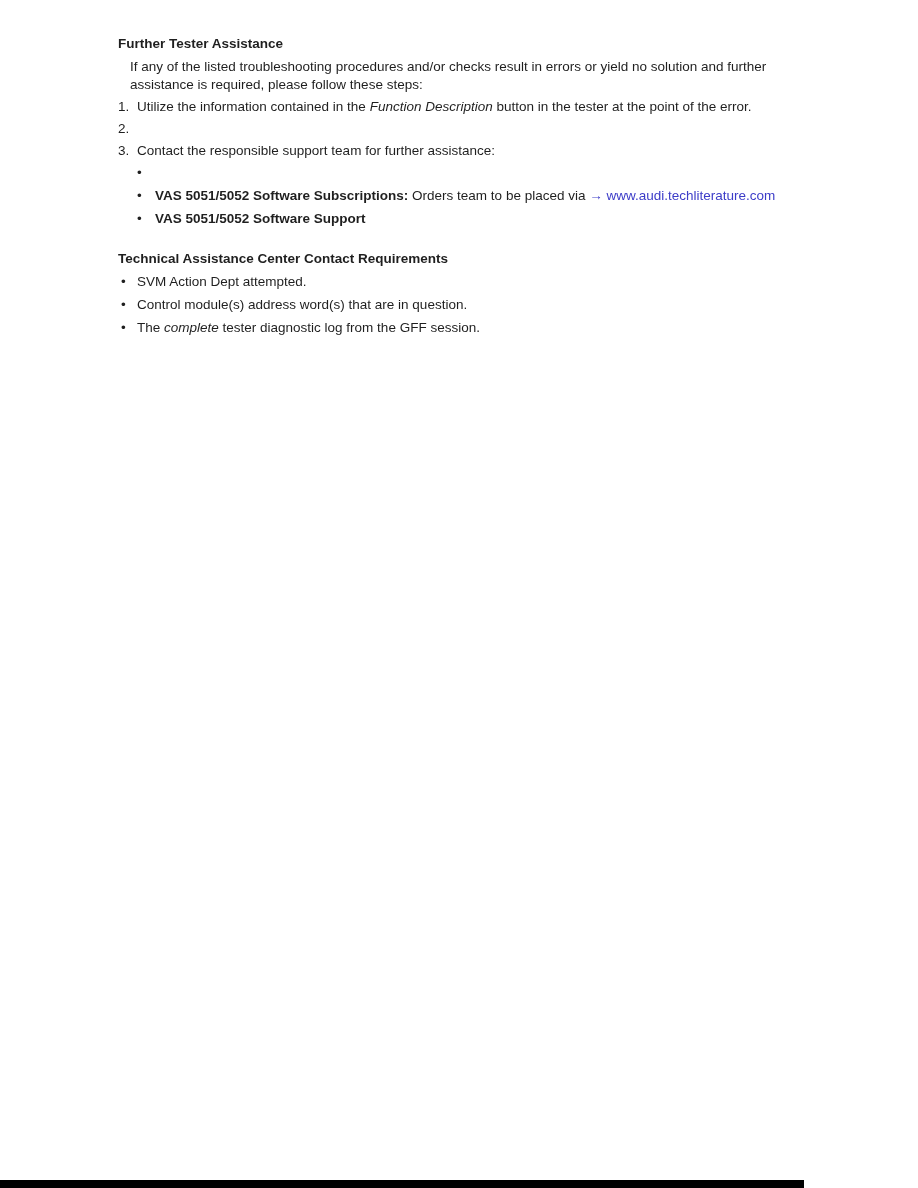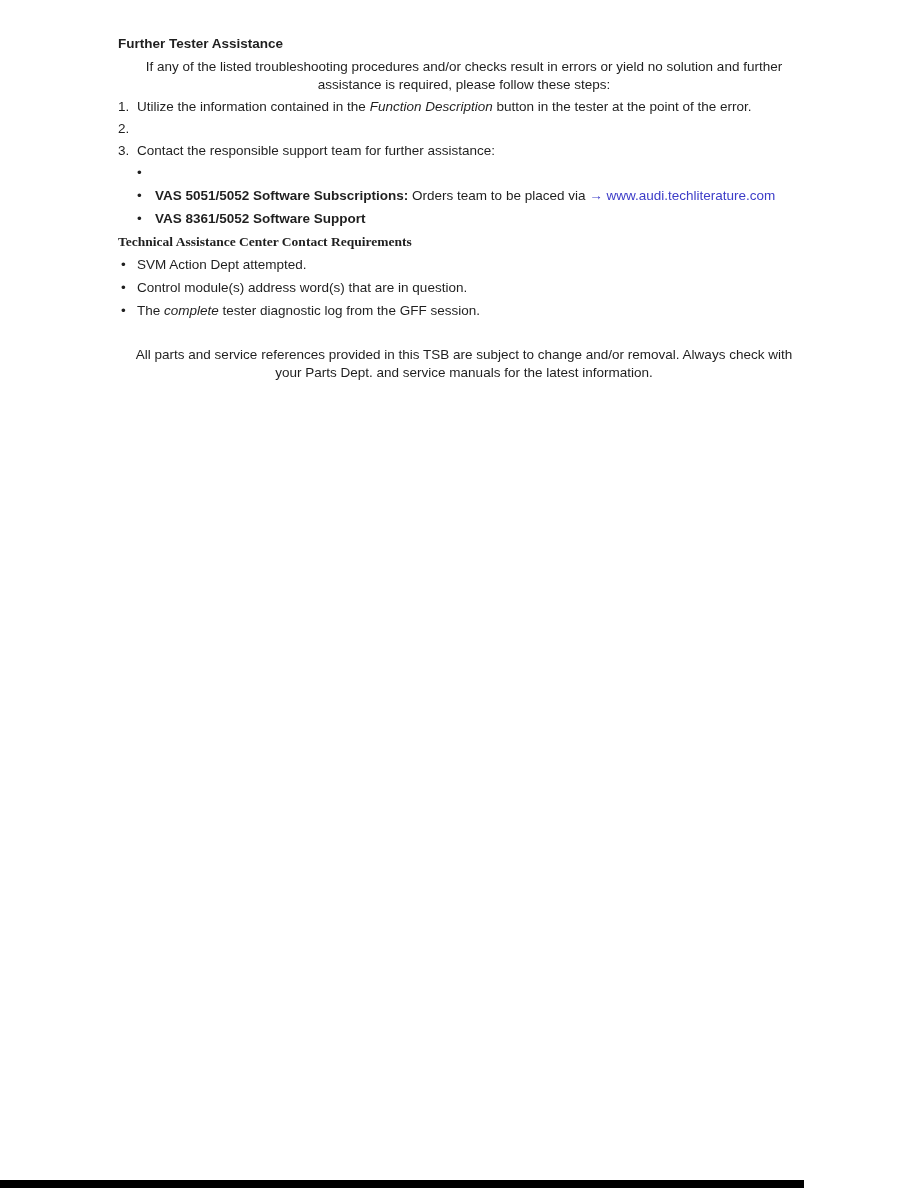--- a/index.html
+++ b/index.html
@@ -22,26 +22,24 @@
     top: 35px;
     width: 680px;
     font-size: 13.5px;
     line-height: 18px;
   }
   .h {
     font-weight: bold;
     margin: 0 0 5px 0;
   }
   .h2 {
-    margin-top: 5px;
-    font-family: Liberation Serif, serif;
+    margin-top: 22px;
   }
   p {
     margin: 0 0 4px 12px;
-    text-align: center;
   }
   .step {
     display: flex;
     margin: 0 0 4px 0;
   }
   .step .marker {
     flex: 0 0 19px;
   }
   .bullets {
     margin: 1px 0 2px 19px;
@@ -106,21 +104,21 @@
     <div class="bullets">
       <div class="bullet">
         <span class="dot">•</span>
       </div>
       <div class="bullet">
         <span class="dot">•</span>
         <span class="body"><span class="b">VAS 5051/5052 Software Subscriptions:</span><span> Orders team to be placed via </span><span class="arrow">→ </span><span class="link">www.audi.techliterature.com</span></span>
       </div>
       <div class="bullet">
         <span class="dot">•</span>
-        <span class="body b">VAS 8361/5052 Software Support</span>
+        <span class="body b">VAS 5051/5052 Software Support</span>
       </div>
     </div>
 
     <div class="h h2">Technical Assistance Center Contact Requirements</div>
 
 
     <div class="bullets tac-bullets">
       <div class="bullet">
         <span class="dot">•</span>
         <span class="body"><span>SVM Action Dept attempted.</span><span class="i"></span><span></span></span>
@@ -128,18 +126,17 @@
       <div class="bullet">
         <span class="dot">•</span>
         <span class="body"><span>Control module(s) address word(s) that are in question.</span><span class="i"></span><span></span></span>
       </div>
       <div class="bullet">
         <span class="dot">•</span>
         <span class="body"><span>The </span><span class="i">complete</span><span> tester diagnostic log from the GFF session.</span></span>
       </div>
     </div>
 
-    <p class="disclaimer">All parts and service references provided in this TSB are subject to change and/or removal. Always check with your Parts Dept. and service manuals for the latest information.</p>
 
   </div>
 
   <div class="bottom-bar"></div>
 </div>
 
 </body></html>

